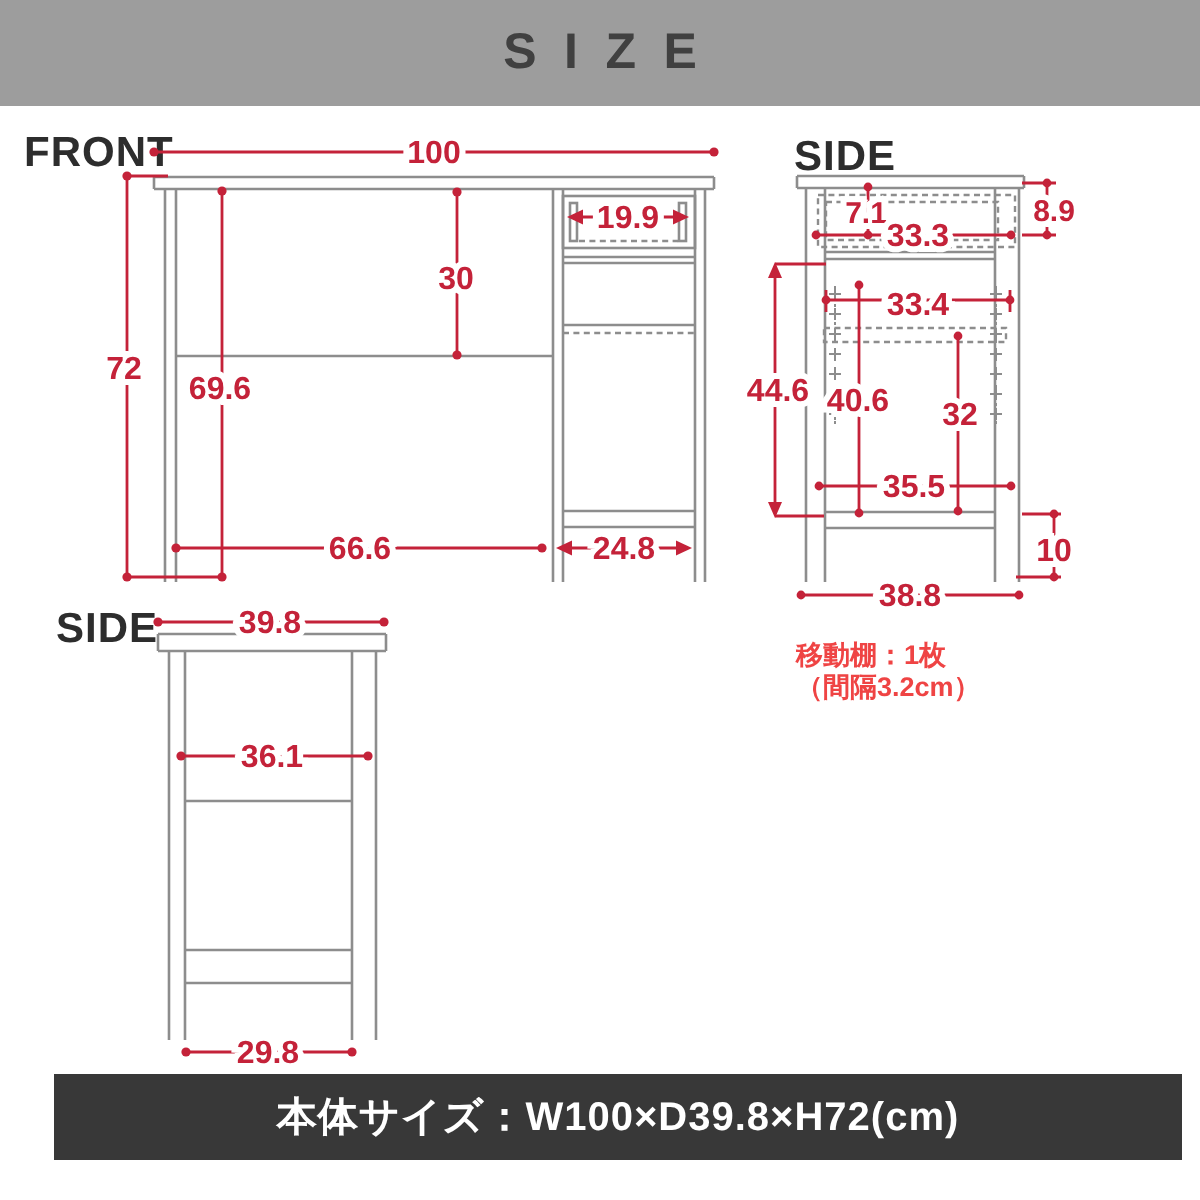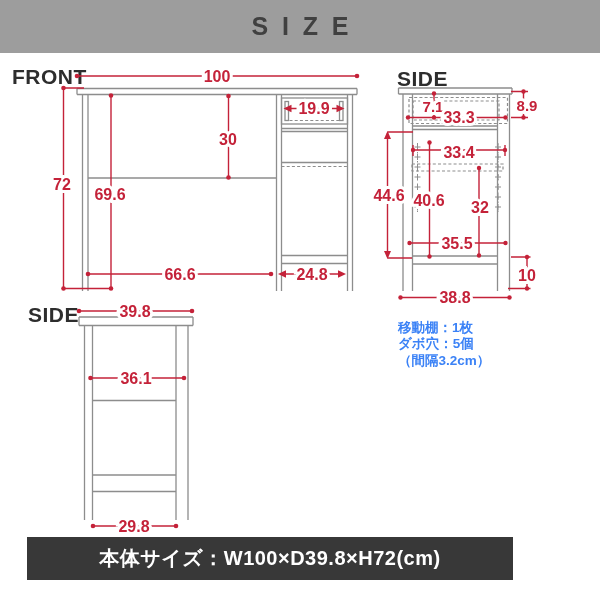--- a/index.html
+++ b/index.html
@@ -36,24 +36,24 @@
   .rarrow{fill:#c42239;stroke:none;}
   .dim{
     font-family:"Liberation Sans","DejaVu Sans",sans-serif;
     font-size:16px;font-weight:bold;fill:#c42239;
     stroke:#ffffff;stroke-width:6px;paint-order:stroke;
     text-anchor:middle;
   }
   .dim-s{font-size:15px;}
   .notes{
     position:absolute;left:398px;top:320px;width:170px;
-    color:#3b82f6;font-size:13.5px;font-weight:bold;line-height:1.22;
+    color:#ef4444;font-size:13.5px;font-weight:bold;line-height:1.22;
   }
   .footer{
-    position:absolute;left:27px;top:537px;width:486px;height:43px;
+    position:absolute;left:27px;top:537px;width:564px;height:43px;
     background:#383838;display:flex;align-items:center;justify-content:center;
   }
   .footer span{color:#ffffff;font-size:20px;font-weight:bold;letter-spacing:0.5px;}
 </style>
 </head>
 <body>
 
 <div class="size-banner">
   <span>SIZE</span>
 </div>
@@ -184,19 +184,18 @@
     <circle class="rdot" cx="93" cy="526" r="2.3"></circle>
       <circle class="rdot" cx="176" cy="526" r="2.3"></circle>
     <text class="dim" x="135" y="316.5">39.8</text>
     <text class="dim" x="136" y="383.5">36.1</text>
     <text class="dim" x="134" y="531.5">29.8</text>
   </g>
 </svg>
 
 <div class="notes">
   <div>移動棚：1枚</div>
-  <div>ダボ穴：5個</div>
   <div>（間隔3.2cm）</div>
 </div>
 
 <div class="footer">
   <span>本体サイズ：W100×D39.8×H72(cm)</span>
 </div>
 
 </body></html>

